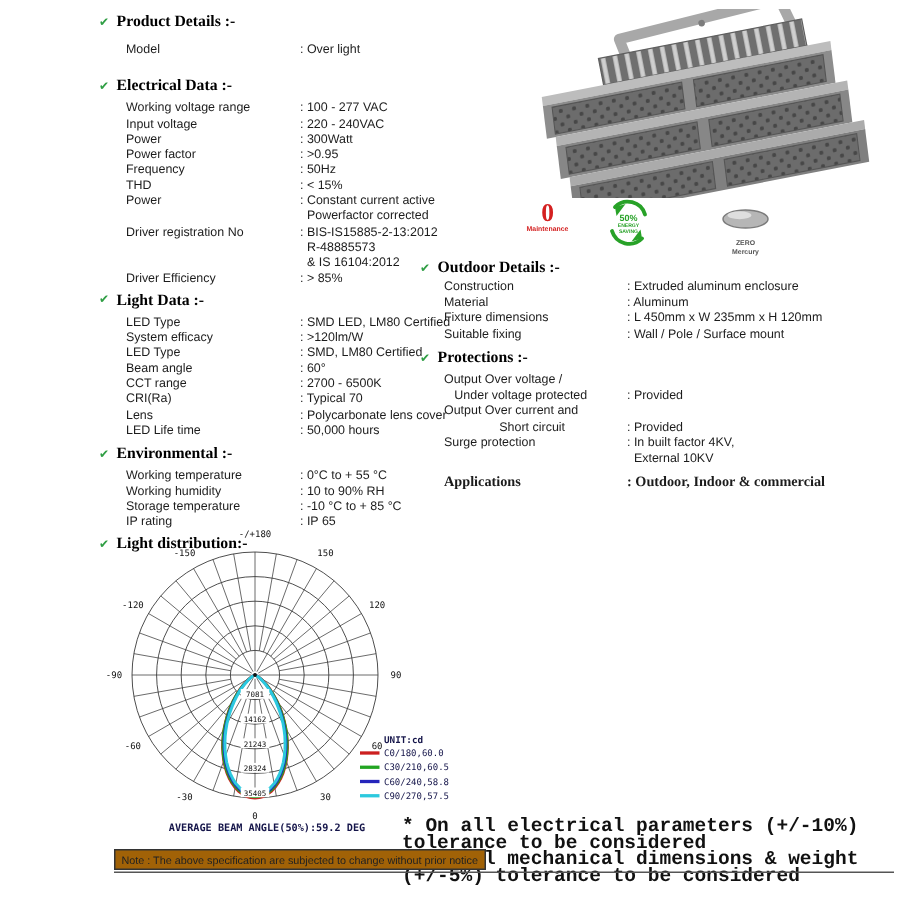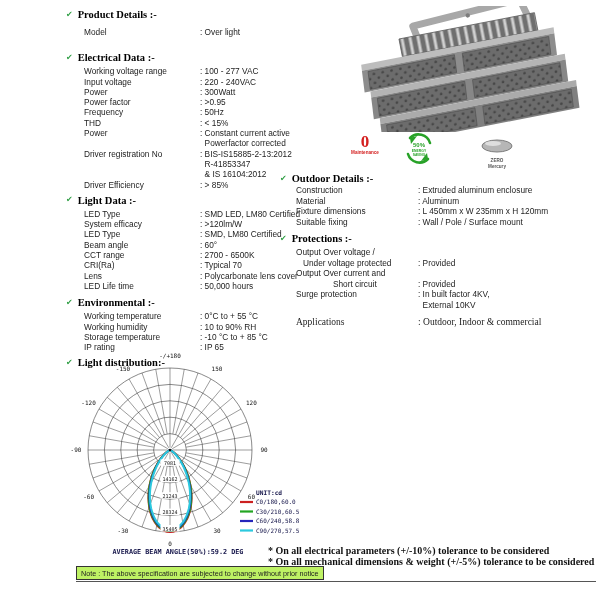--- a/index.html
+++ b/index.html
@@ -15,33 +15,33 @@
   #left-col .model-row{margin:6px 0 14px;padding-left:18px}
   #left-col .sec-header.h-elec{margin:3px 0 2px}
   #left-col .sec-header.h-light{margin:4px 0 2px}
   #left-col .sec-header.h-env{margin:5px 0 2px}
   #left-col .sec-header.h-dist{margin:4px 0 0}
   #right-col{position:absolute;left:280px;top:172px;width:316px}
   #right-col .rows{padding-left:16px}
   #right-col .row{line-height:10.5px}
   #right-col .row .lbl{width:122px}
   #right-col .sec-header.h-prot{margin:5px 0 2px}
-  #right-col .apps-row{margin-top:7px;padding-left:16px;font-family:"Liberation Serif",serif;font-weight:normal;font-size:9.5px;display:flex}
+  #right-col .apps-row{margin-top:7px;padding-left:16px;font-family:"Liberation Serif",serif;font-weight:bold;font-size:9.5px;display:flex}
   #right-col .apps-row .lbl{width:122px;flex:none}
   #product-image{position:absolute;left:350px;top:6px}
   .badge{position:absolute;text-align:center}
   #badge-maint{left:343px;top:133px;width:44px}
   #badge-maint .num{color:#d42020;font-family:"Liberation Serif",serif;font-weight:bold;font-size:17px;line-height:17px}
   #badge-maint .cap{color:#d42020;font-weight:bold;font-size:4.6px;line-height:6px}
   #badge-energy{left:401px;top:130px;width:36px}
   #badge-mercury{left:476px;top:137px;width:42px}
   #badge-mercury .cap{color:#555;font-weight:bold;font-size:4.6px;line-height:5.5px}
   #ld-chart{position:absolute;left:36px;top:350px}
-  #footnotes{position:absolute;left:268px;top:545px;font-family:Liberation Serif, serif;font-weight:bold;font-size:10px;line-height:11px;color:#111}
-  #note-box{position:absolute;left:76px;top:566px;border:1px solid #333;padding:1.5px 4px;font-size:7.2px;color:#222;background:#bef264;white-space:pre}
+  #footnotes{position:absolute;left:268px;top:545px;font-family:Liberation Mono, monospace;font-weight:bold;font-size:13px;line-height:11px;color:#111}
+  #note-box{position:absolute;left:76px;top:566px;border:1px solid #333;padding:1.5px 4px;font-size:7.2px;color:#222;background:#a16207;white-space:pre}
   #divider{position:absolute;left:76px;top:581px;width:520px;border-top:1.5px solid #555}
 </style>
 </head>
 <body>
 
 <div id="sheet">
 
   <div id="left-col">
     <div class="sec-header">
       <span class="check">✔</span>
@@ -88,21 +88,21 @@
         <div class="row">
           <span class="lbl"></span>
           <span class="val">  Powerfactor corrected</span>
         </div>
         <div class="row">
           <span class="lbl">Driver registration No</span>
           <span class="val">: BIS-IS15885-2-13:2012</span>
         </div>
         <div class="row">
           <span class="lbl"></span>
-          <span class="val">  R-41853347</span>
+          <span class="val">  R-48885573</span>
         </div>
         <div class="row">
           <span class="lbl"></span>
           <span class="val">  &amp; IS 16104:2012</span>
         </div>
         <div class="row">
           <span class="lbl">Driver Efficiency</span>
           <span class="val">: &gt; 85%</span>
         </div>
       </div>

